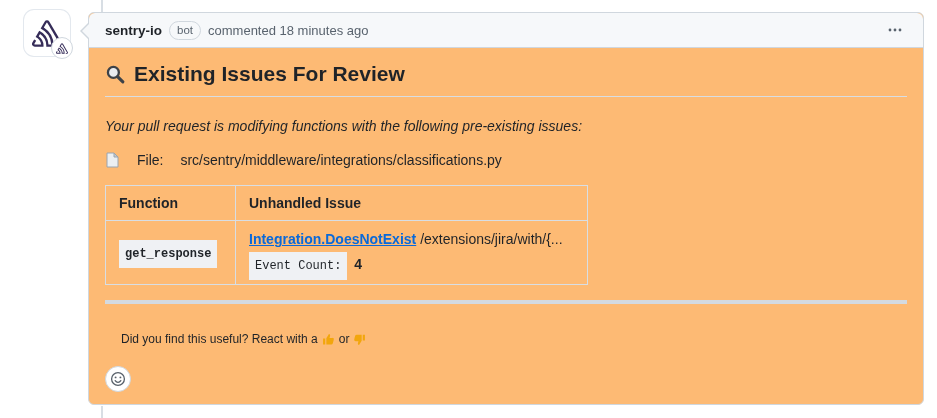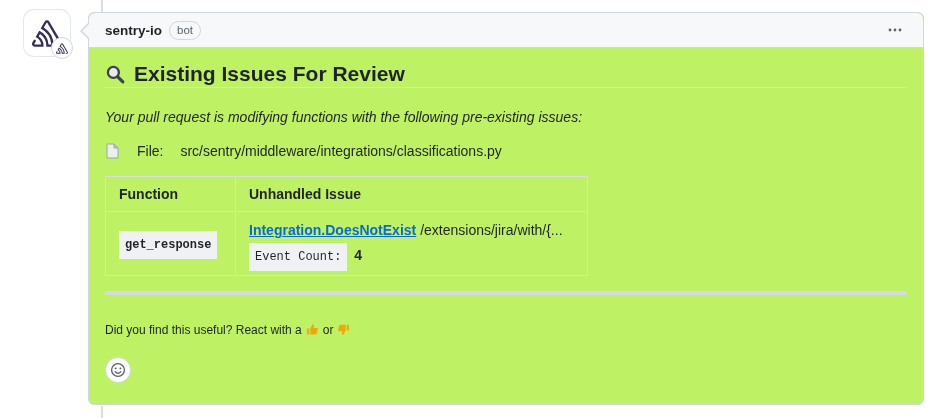--- a/index.html
+++ b/index.html
@@ -23,21 +23,21 @@
   }
   .avatar-badge{
     position:absolute;right:-3px;bottom:-3px;width:20px;height:20px;
     background:#fff;border:1px solid #d0d7de;border-radius:50%;
     display:flex;align-items:center;justify-content:center;
   }
 
   
   .card{
     position:absolute;left:88px;top:12px;width:836px;height:393px;
-    background:#bef264;border:1px solid #d0d7de;border-radius:6px;
+    background:#fdba74;border:1px solid #d0d7de;border-radius:6px;
     box-sizing:border-box;
   }
   .card-header{
     height:35px;box-sizing:border-box;
     background:#f6f8fa;border-bottom:1px solid #d0d7de;
     border-radius:6px 6px 0 0;
     display:flex;align-items:center;padding:0 16px;
     font-size:13px;color:#59636e;position:relative;
   }
   .card-header::before{
@@ -56,21 +56,21 @@
     padding:0 7px;font-size:11.5px;line-height:17px;color:#59636e;background:transparent;
   }
   .timestamp{margin-left:7px;color:#59636e;cursor:pointer;}
   .kebab{
     margin-left:auto;background:none;border:0;padding:2px 4px;cursor:pointer;
     color:#59636e;display:flex;align-items:center;
   }
 
   .card-body{padding:13px 16px 0;font-size:14px;line-height:18px;}
   h2.heading{
-    margin:0 0 20px;border-bottom:1px solid #d8dee4;
+    margin:0 0 20px;padding-bottom:9px;border-bottom:1px solid #d8dee4;
     font-size:21px;line-height:26px;font-weight:700;color:#1f2328;
     display:flex;align-items:center;gap:8px;
   }
   p.intro{margin:0 0 16px;font-style:italic;}
   .file-line{display:flex;align-items:center;gap:17px;margin:0 0 16px;}
   .file-line strong{font-weight:400;}
 
   table.issues{border-collapse:collapse;font-size:14px;}
   .issues th,.issues td{
     border:1px solid #d8dee4;text-align:left;vertical-align:middle;
@@ -85,22 +85,22 @@
   }
   code.fn{font-weight:700;}
   a.issue-link{color:#0969da;font-weight:700;text-decoration:underline;cursor:pointer;}
   .issue-path{color:#1f2328;}
   .count-line{margin-top:7px;}
   .count-line strong{font-weight:700;margin-left:3px;}
 
   hr.divider{border:0;height:4px;background:#d4dae0;margin:15px 0 0;}
 
   .footer-note{
-    font-size:12px;line-height:15px;margin:28px 0 0;
-    display:flex;gap:4px;color:#1f2328;
+    font-size:12px;line-height:15px;margin:28px 16px 0;
+    display:flex;align-items:center;gap:4px;color:#1f2328;
   }
   .reaction{
     margin-top:19px;width:26px;height:26px;border-radius:50%;
     border:1px solid #d0d7de;background:#fff;padding:0;cursor:pointer;
     display:flex;align-items:center;justify-content:center;color:#57606a;
   }
   svg{display:block;}
 </style>
 </head>
 <body>
@@ -116,20 +116,21 @@
     <svg width="12" height="11" viewBox="0 0 50 44">
       <path fill="#362d59" d="M29,2.26a4.67,4.67,0,0,0-8,0L14.42,13.53A32.21,32.21,0,0,1,32.17,40.19H27.55A27.68,27.68,0,0,0,12.09,17.47L6,28a15.92,15.92,0,0,1,9.23,12.17H4.62A.76.76,0,0,1,4,39.06l2.94-5a10.74,10.74,0,0,0-3.36-1.9l-2.91,5a4.54,4.54,0,0,0,1.69,6.24A4.66,4.66,0,0,0,4.62,44H19.15a19.4,19.4,0,0,0-8-17.31l2.31-4A23.87,23.87,0,0,1,23.76,44H36.07a35.88,35.88,0,0,0-16.41-31.8l4.67-8a.77.77,0,0,1,1.05-.27c.53.29,20.29,34.77,20.66,35.17a.76.76,0,0,1-.68,1.13H40.6q.09,1.91,0,3.81h4.78A4.59,4.59,0,0,0,50,39.43a4.49,4.49,0,0,0-.62-2.28Z"></path>
     </svg>
   </span>
 </div>
 
 <div class="card">
   <div class="card-header">
     <span class="author">sentry-io</span>
     <span class="bot-badge">bot</span>
+    <span class="timestamp">commented 18 minutes ago</span>
     <button class="kebab">
       <svg width="16" height="16" viewBox="0 0 16 16">
         <circle cx="3" cy="8" r="1.4" fill="#59636e"></circle>
           <circle cx="8" cy="8" r="1.4" fill="#59636e"></circle>
           <circle cx="13" cy="8" r="1.4" fill="#59636e"></circle>
       </svg>
     </button>
   </div>
 
   <div class="card-body">

